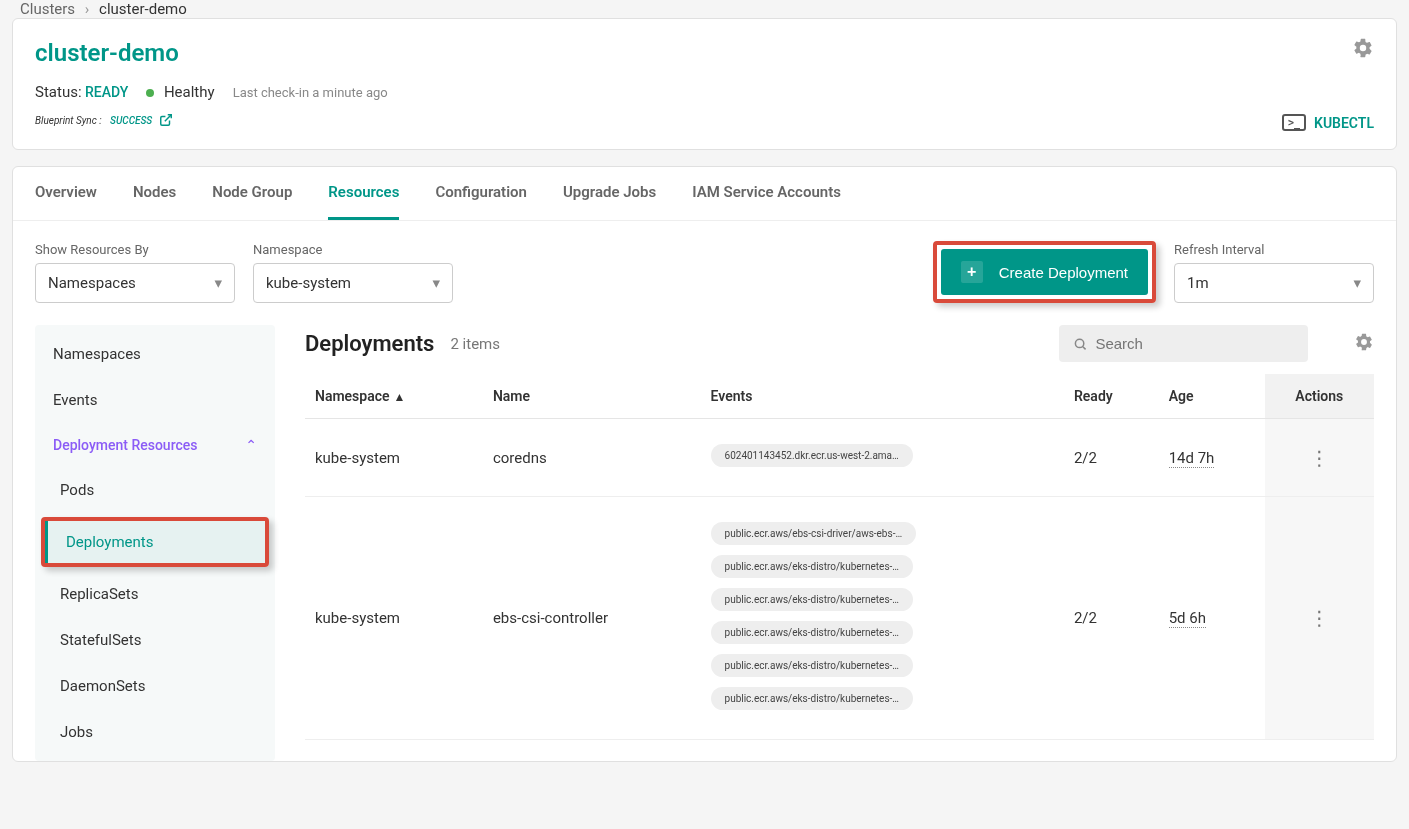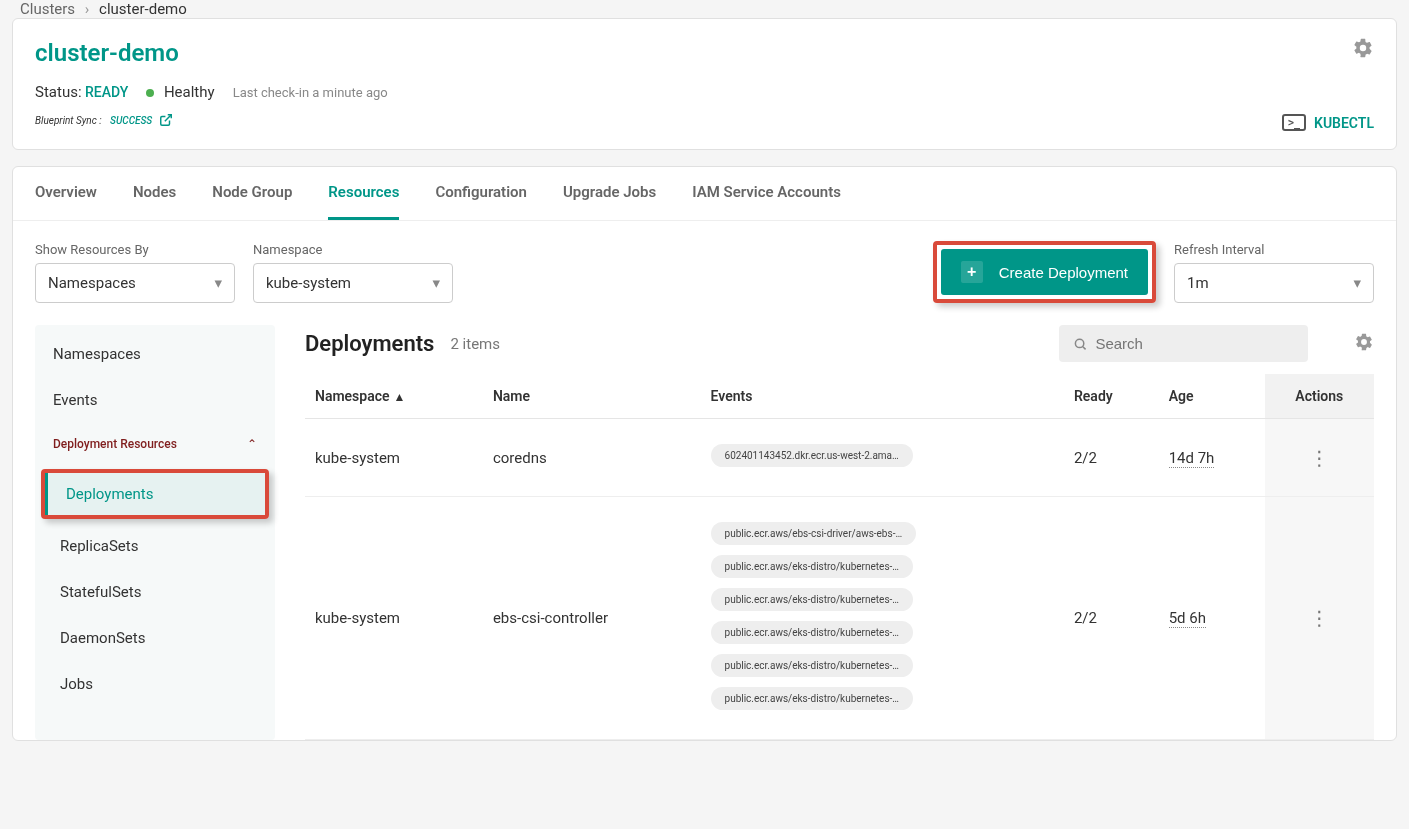--- a/index.html
+++ b/index.html
@@ -130,22 +130,22 @@
     padding:6px 0;
   }
   .side-item {
     padding:14px 18px;
     font-size:15px;
     color:#333;
     cursor:pointer;
   }
   .side-section {
     padding:14px 18px;
-    font-size:12px;
-    color:#7f1d1d;
+    font-size:14px;
+    color:#8b5cf6;
     font-weight:500;
     display:flex;
     justify-content:space-between;
     align-items:center;
     cursor:pointer;
   }
   .side-sub {
     padding:14px 18px 14px 22px;
     font-size:15px;
     color:#333;
@@ -312,20 +312,21 @@
   </div>
 
   <div class="content-row">
     <div class="sidebar" id="sidebar">
         <div class="side-item">Namespaces</div>
         <div class="side-item">Events</div>
         <div class="side-section">
           <span>Deployment Resources</span>
           <span>⌃</span>
         </div>
+        <div class="side-sub">Pods</div>
         <div class="highlight-box">
           <div class="side-sub">Deployments</div>
         </div>
         <div class="side-sub">ReplicaSets</div>
         <div class="side-sub">StatefulSets</div>
         <div class="side-sub">DaemonSets</div>
         <div class="side-sub">Jobs</div>
       </div>
     <div class="main-area">
       <div class="main-header">

